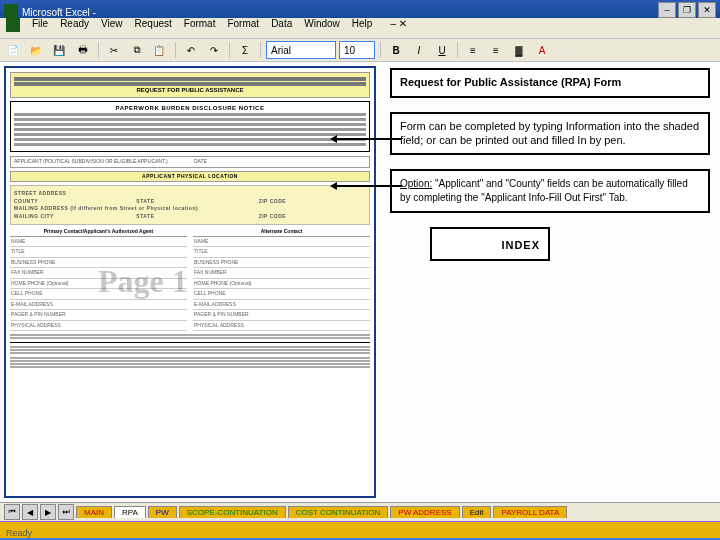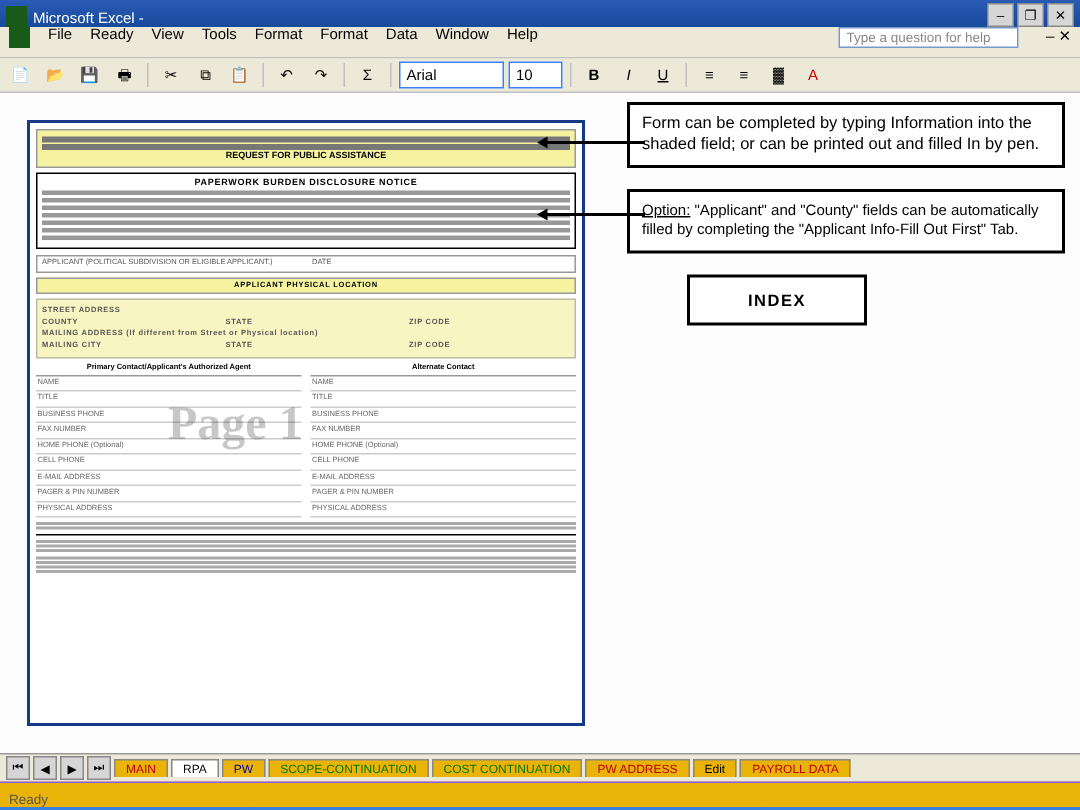--- a/index.html
+++ b/index.html
@@ -9,21 +9,21 @@
 .winbtns{display:flex;gap:2px}
 .winbtn{width:16px;height:14px;background:#d6d6d6;border:1px solid #888;font-size:9px;display:flex;align-items:center;justify-content:center;color:#000}
 .menubar{background:#ece9d8;height:20px;display:flex;align-items:flex-start;padding:0 6px;gap:12px;font-size:10px;color:#000;border-bottom:1px solid #c0c0c0}
 .menubar span{cursor:default}
 .helpbox{margin-left:auto;border:1px solid #7a98c8;background:#fff;padding:1px 4px;font-size:9px;color:#888;width:110px}
 .toolbar{background:#ece9d8;height:22px;display:flex;align-items:center;padding:0 4px;gap:3px;border-bottom:1px solid #c0c0c0}
 .tbtn{width:18px;height:18px;border:1px solid transparent;display:flex;align-items:center;justify-content:center;font-size:10px}
 .tsep{width:1px;height:16px;background:#c0c0c0;margin:0 2px}
 .fontbox{border:1px solid #3b82f6;background:#fff;font-size:10px;padding:1px 4px;min-width:60px;height:14px;display:flex;align-items:center}
 .workspace{display:flex;height:440px;background:#fdfdfd}
-.formpane{width:360px;background:#fff;border:2px solid #163b86;margin:18px;padding:4px;font-size:6px;line-height:1.1;position:relative;overflow:hidden}
+.formpane{width:360px;background:#fff;border:2px solid #163b86;margin:4px;padding:4px;font-size:6px;line-height:1.1;position:relative;overflow:hidden}
 .formhdr{background:#f5f2a0;border:1px solid #999;padding:3px;margin-bottom:3px;text-align:center}
 .formhdr .hline{height:4px;background:#777;margin:1px 0}
 .pbdn{border:1px solid #000;padding:3px;margin-bottom:4px;font-size:5px;text-align:justify}
 .pbdn b{font-size:6px;letter-spacing:.5px}
 .ftxt{height:3px;background:#999;margin:2px 0}
 .flabel{border:1px solid #999;background:#fff;padding:2px 3px;margin:2px 0;display:flex;gap:8px}
 .flabel span{flex:1;font-size:5px;color:#555;text-transform:uppercase}
 .ysec{background:#f9f5c2;border:1px solid #bba;padding:3px;margin:3px 0}
 .yrow{display:flex;gap:15px;margin:2px 0}
 .ycell{flex:1;font-size:5px;color:#555}
@@ -67,27 +67,26 @@
     <div class="winbtn">❐</div>
     <div class="winbtn">✕</div>
   </div>
 </div>
 
 <div class="menubar">
   <div class="icon" style="width:14px;height:14px;background:#185a1a"></div>
   <span>File</span>
   <span>Ready</span>
   <span>View</span>
-  <span>Tools</span>
+  <span>Request</span>
   <span>Format</span>
   <span>Format</span>
   <span>Data</span>
   <span>Window</span>
   <span>Help</span>
-  <div class="helpbox">Type a question for help</div>
   <span style="margin-left:6px">– ✕</span>
 </div>
 
 <div class="toolbar">
   <div class="tbtn">📄</div>
   <div class="tbtn">📂</div>
   <div class="tbtn">💾</div>
   <div class="tbtn">🖶</div>
   <div class="tsep"></div>
   <div class="tbtn">✂</div>
@@ -198,29 +197,32 @@
     <div class="fpara">
         <div class="fblob"></div>
         <div class="fblob"></div>
         <div class="fblob"></div>
         <div class="fblob"></div>
       </div>
   </div>
 
   <div class="notepane">
     <div class="callout" style="position:relative">
+      <span class="ttl">Request for Public Assistance (RPA) Form</span>
+    </div>
+    <div class="callout" style="position:relative">
       <div class="arrow" style="top:24px"></div>
       <span>Form can be completed by typing Information into the shaded field; or can be printed out and filled In by pen.</span>
     </div>
     <div class="callout" style="position:relative">
       <div class="arrow" style="top:14px"></div>
       <span class="sub"><span class="underline">Option:</span>
       <span>"Applicant" and "County" fields can be automatically filled by completing the "Applicant Info-Fill Out First" Tab.</span></span>
     </div>
-    <div class="callout" style="width:100px;margin-left:40px;text-align:center">
+    <div class="callout" style="width:100px;margin-left:40px;text-align:right">
       <span class="idx">INDEX</span>
     </div>
   </div>
 </div>
 
 <div class="sheettabs">
   <div class="navbtn">⏮</div>
   <div class="navbtn">◀</div>
   <div class="navbtn">▶</div>
   <div class="navbtn">⏭</div>

